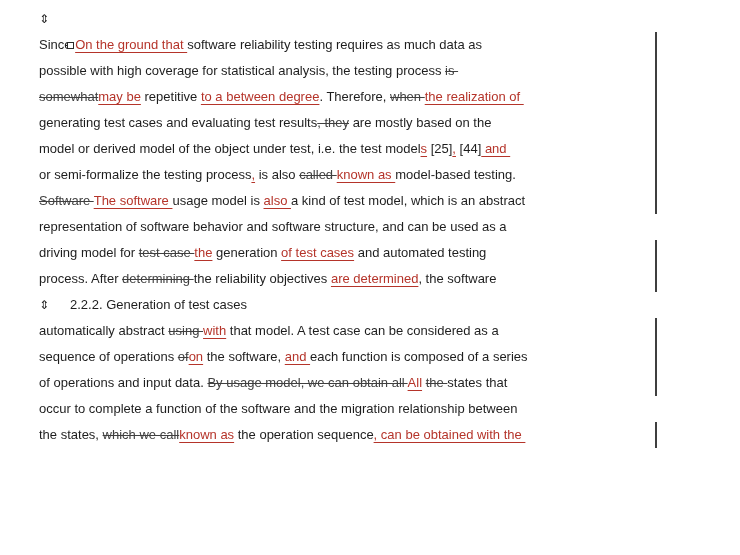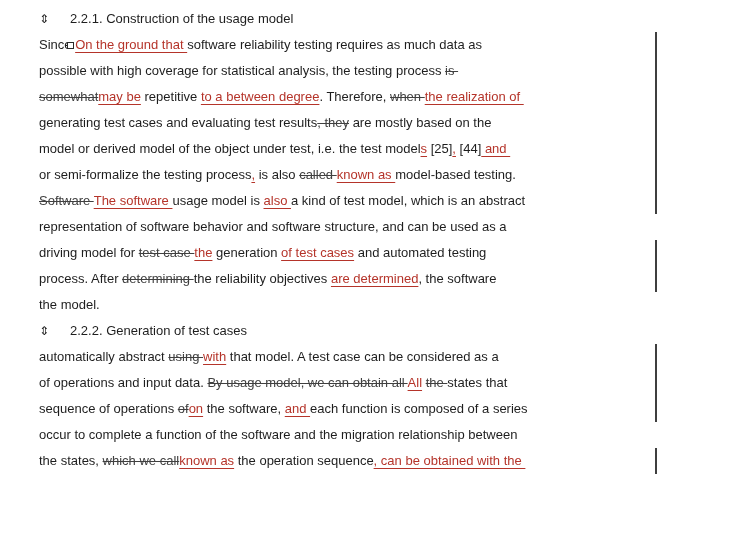--- a/index.html
+++ b/index.html
@@ -36,31 +36,30 @@
   .run-d { color:#404040; text-decoration:line-through; text-decoration-thickness:1px; }
   .change-bar {
     position:absolute; left:655px; top:0;
     width:2px; height:26px; background:#3f3f3f;
   }
 </style>
 </head>
 <body>
 
 <div class="page">
-    <div class="heading-row"><span class="outline-icon">⇕</span><span class="heading-text">2.2.1. Construction of the usage model</span></div>
+    <div class="heading-row"><span class="outline-icon">⇕</span></div>
     <div class="line"><span class="bullet-icon"></span><span class="run-n">Since </span><span class="run-i">On the ground that </span><span class="run-n">software reliability testing requires as much data as</span><span class="change-bar"></span></div>
     <div class="line"><span class="run-n">possible with high coverage for statistical analysis, the testing process </span><span class="run-d">is </span><span class="change-bar"></span></div>
     <div class="line"><span class="run-d">somewhat</span><span class="run-i">may be</span><span class="run-n"> repetitive </span><span class="run-i">to a between degree</span><span class="run-n">. Therefore, </span><span class="run-d">when </span><span class="run-i">the realization of </span><span class="change-bar"></span></div>
     <div class="line"><span class="run-n">generating test cases and evaluating test results</span><span class="run-d">, they</span><span class="run-n"> are mostly based on the</span><span class="change-bar"></span></div>
     <div class="line"><span class="run-n">model or derived model of the object under test, i.e. the test model</span><span class="run-i">s</span><span class="run-n"> [25]</span><span class="run-i">,</span><span class="run-n"> [44]</span><span class="run-i"> and </span><span class="change-bar"></span></div>
     <div class="line"><span class="run-n">or semi-formalize the testing process</span><span class="run-i">,</span><span class="run-n"> is also </span><span class="run-d">called </span><span class="run-i">known as </span><span class="run-n">model-based testing.</span><span class="change-bar"></span></div>
     <div class="line"><span class="run-d">Software </span><span class="run-i">The software </span><span class="run-n">usage model is </span><span class="run-i">also </span><span class="run-n">a kind of test model, which is an abstract</span><span class="change-bar"></span></div>
     <div class="line"><span class="run-n">representation of software behavior and software structure, and can be used as a</span></div>
     <div class="line"><span class="run-n">driving model for </span><span class="run-d">test case </span><span class="run-i">the</span><span class="run-n"> generation </span><span class="run-i">of test cases</span><span class="run-n"> and automated testing</span><span class="change-bar"></span></div>
     <div class="line"><span class="run-n">process. After </span><span class="run-d">determining </span><span class="run-n">the reliability objectives </span><span class="run-i">are determined</span><span class="run-n">, the software</span><span class="change-bar"></span></div>
-    <div class="line"><span class="run-n">the model.</span></div>
     <div class="heading-row"><span class="outline-icon">⇕</span><span class="heading-text">2.2.2. Generation of test cases</span></div>
     <div class="line"><span class="run-n">automatically abstract </span><span class="run-d">using </span><span class="run-i">with</span><span class="run-n"> that model. A test case can be considered as a</span><span class="change-bar"></span></div>
+    <div class="line"><span class="run-n">sequence of operations </span><span class="run-d">of</span><span class="run-i">on</span><span class="run-n"> the software, </span><span class="run-i">and </span><span class="run-n">each function is composed of a series</span><span class="change-bar"></span></div>
     <div class="line"><span class="run-n">of operations and input data. </span><span class="run-d">By usage model, we can obtain all </span><span class="run-i">All</span><span class="run-n"> </span><span class="run-d">the </span><span class="run-n">states that</span><span class="change-bar"></span></div>
-    <div class="line"><span class="run-n">sequence of operations </span><span class="run-d">of</span><span class="run-i">on</span><span class="run-n"> the software, </span><span class="run-i">and </span><span class="run-n">each function is composed of a series</span><span class="change-bar"></span></div>
     <div class="line"><span class="run-n">occur to complete a function of the software and the migration relationship between</span></div>
     <div class="line"><span class="run-n">the states, </span><span class="run-d">which we call</span><span class="run-i">known as</span><span class="run-n"> the operation sequence</span><span class="run-i">, can be obtained with the </span><span class="change-bar"></span></div>
   </div>
 
 </body></html>

